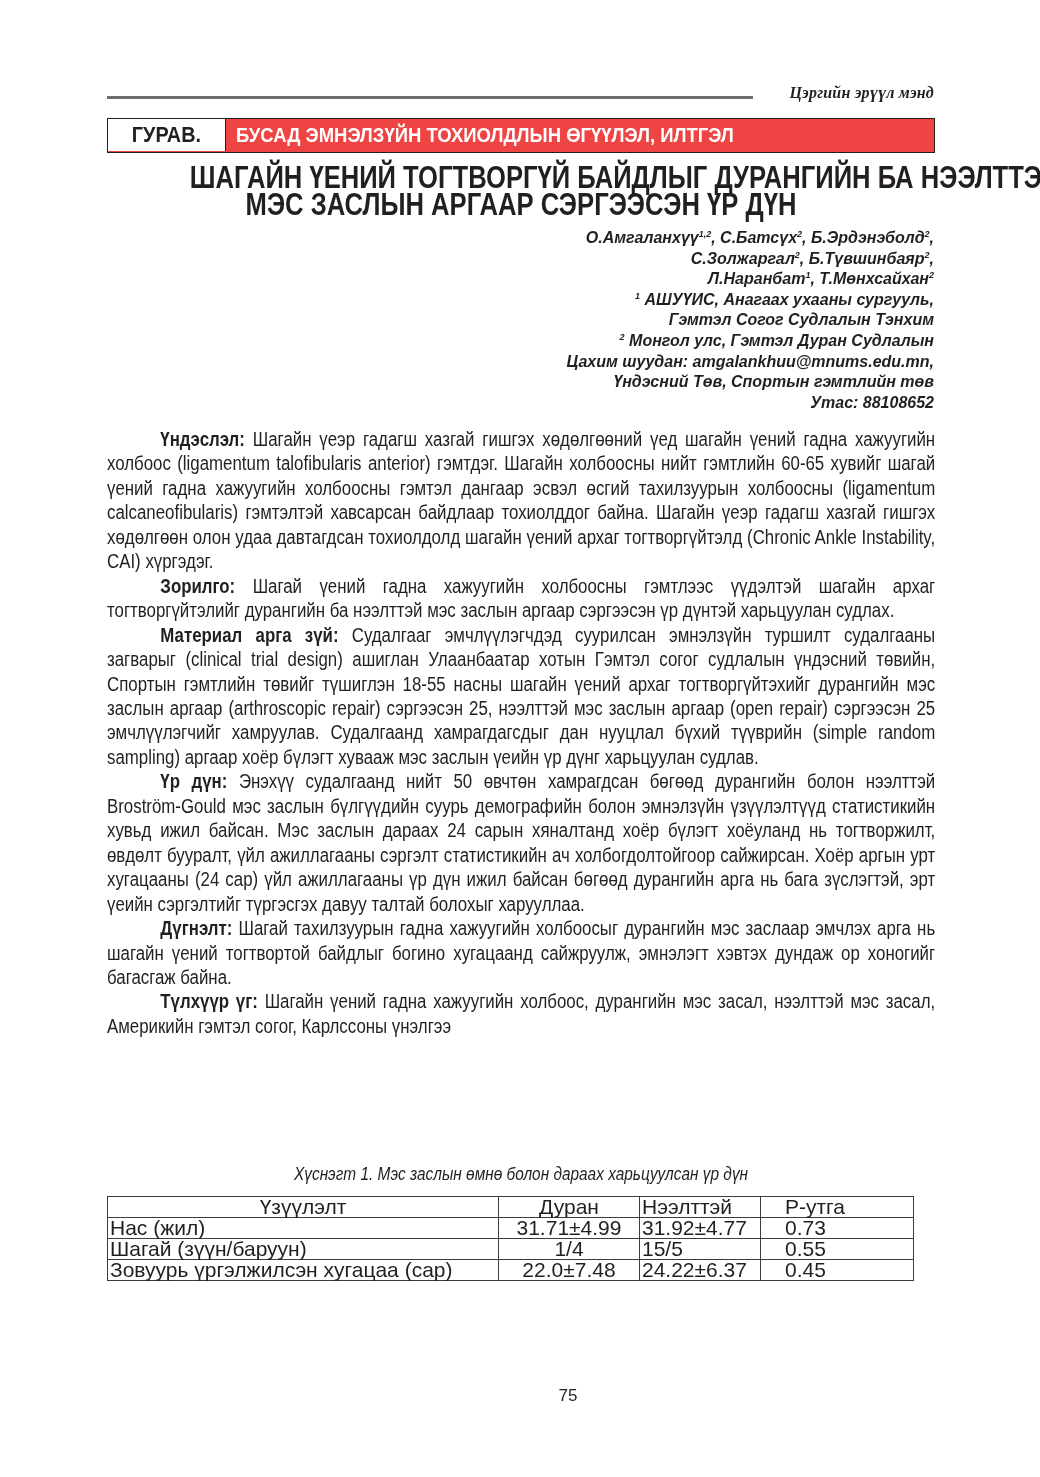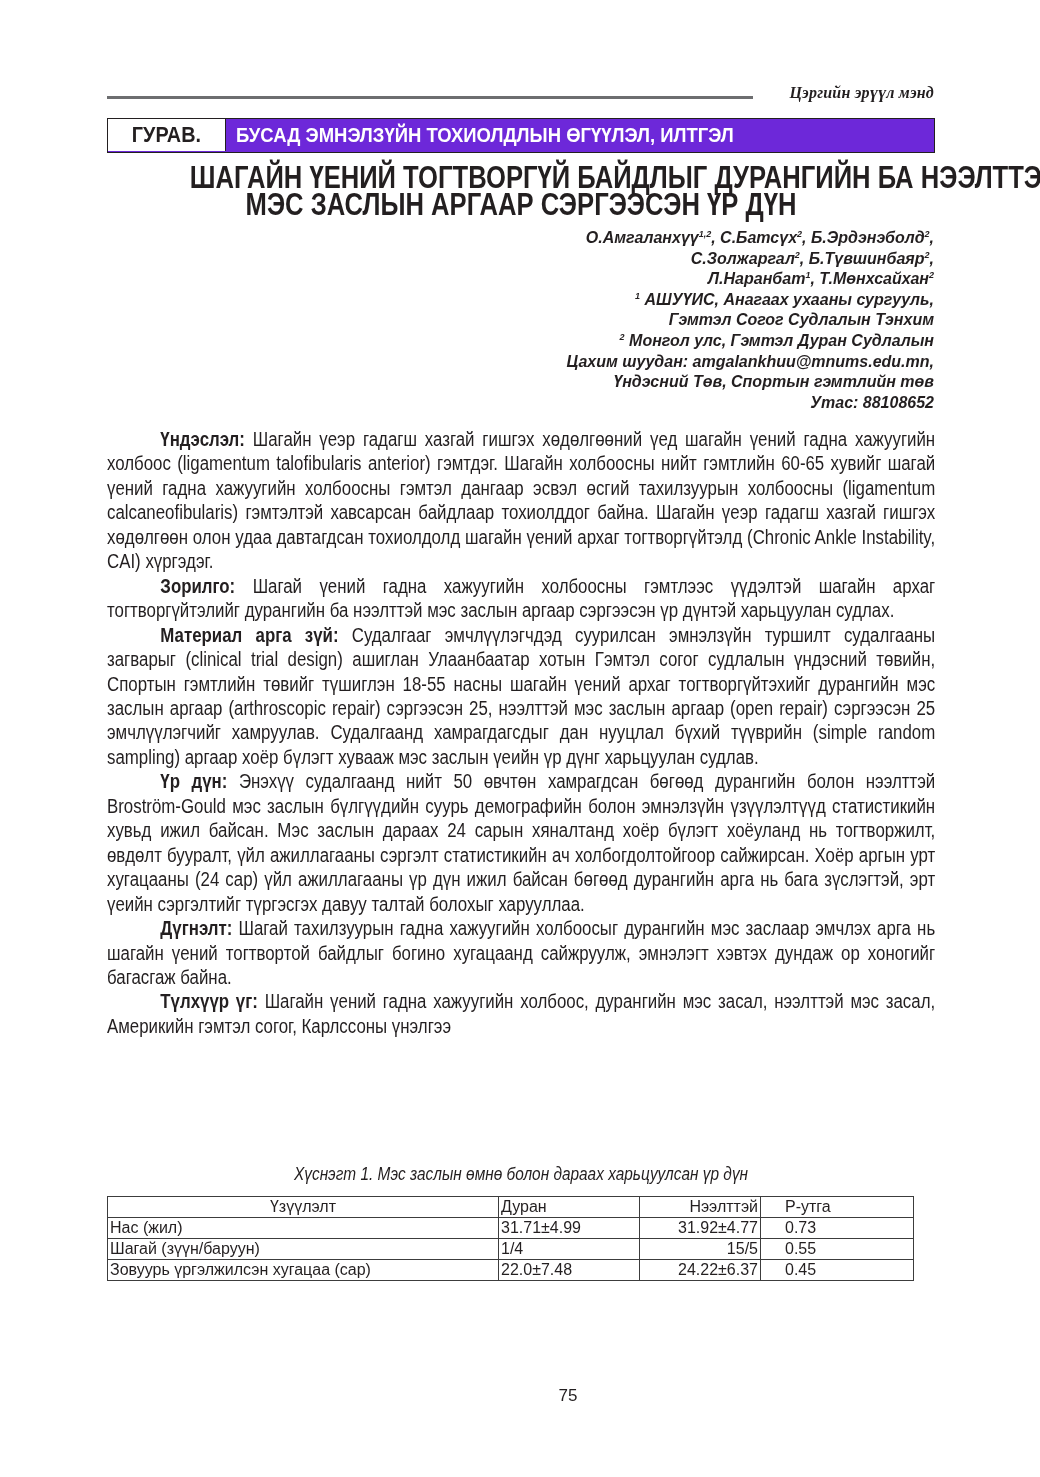--- a/index.html
+++ b/index.html
@@ -1,45 +1,45 @@
 <!DOCTYPE html>
 <html><head>
 <meta charset="utf-8">
 <style>
   html, body { margin: 0; padding: 0; background: #ffffff; }
   body { width: 1040px; height: 1477px; position: relative; overflow: hidden; color: #231f20; font-family: "Liberation Sans", sans-serif; }
 
   .running-rule { position: absolute; left: 107px; top: 96px; width: 646px; height: 3px; background: #6d6e70; }
   .journal-name { position: absolute; right: 106px; top: 84px; font-family: "Liberation Serif", serif; font-style: italic; font-weight: bold; font-size: 16px; color: #231f20; letter-spacing: 0.2px; }
 
-  .section-band { position: absolute; left: 107px; top: 118px; width: 828px; height: 35px; background: #6d28d9; box-sizing: border-box; border: 1.5px solid #231f20; }
+  .section-band { position: absolute; left: 107px; top: 118px; width: 828px; height: 35px; background: #ef4444; box-sizing: border-box; border: 1.5px solid #231f20; }
   .section-num { position: absolute; left: 0; top: 0; width: 118px; height: 32px; background: #ffffff; border-right: 1.5px solid #231f20; box-sizing: border-box; font-weight: bold; font-size: 22px; line-height: 32px; text-align: center; color: #231f20; transform-origin: left center; }
   .section-num span { display: inline-block; transform: scaleX(0.9); }
   .section-title { position: absolute; left: 128px; top: 0; height: 32px; line-height: 32px; font-weight: bold; font-size: 21px; color: #ffffff; white-space: nowrap; transform: scaleX(0.88); transform-origin: left center; }
 
   .article-title { position: absolute; left: 107px; top: 164px; width: 828px; text-align: center; font-weight: bold; font-size: 32px; line-height: 27px; color: #231f20; }
   .article-title .line { display: block; white-space: nowrap; transform: scaleX(0.8); transform-origin: center; }
 
   .authors { position: absolute; right: 106px; top: 228px; width: 600px; text-align: right; font-style: italic; font-size: 16px; line-height: 20.6px; color: #231f20; }
   .authors .aline { display: block; white-space: nowrap; font-weight: bold; }
   .authors sup { font-size: 9px; line-height: 0; vertical-align: 6px; }
 
   .body-wrap { position: absolute; left: 107px; top: 427px; width: 828px; overflow: visible; }
   .body-inner { width: 963px; transform: scaleX(0.86); transform-origin: left top; font-size: 19.6px; line-height: 24.45px; text-align: justify; color: #231f20; }
   .para { margin: 0; text-indent: 62px; }
   .para .lead { font-weight: bold; }
 
   .table-caption { position: absolute; left: 107px; top: 1164px; width: 828px; text-align: center; }
   .table-caption span { display: inline-block; font-style: italic; font-size: 17.5px; transform: scaleX(0.88); transform-origin: center; white-space: nowrap; }
 
-  table.results { position: absolute; left: 107px; top: 1196px; border-collapse: collapse; font-size: 16px; color: #231f20; }
+  table.results { position: absolute; left: 107px; top: 1196px; border-collapse: collapse; font-size: 21px; color: #231f20; }
   table.results td { border: 1px solid #3c3c3c; height: 20px; padding: 0 2px; line-height: 20px; white-space: nowrap; }
   table.results td.c1 { width: 386px; }
-  table.results td.c2 { width: 136px; text-align: left; }
-  table.results td.c3 { width: 116px; text-align: right; }
+  table.results td.c2 { width: 136px; text-align: center; }
+  table.results td.c3 { width: 116px; text-align: left; }
   table.results td.c4 { width: 126px; text-align: left; padding-left: 24px; }
   table.results tr.head td.c1 { text-align: center; }
 
   .page-number { position: absolute; left: 0; width: 1040px; top: 1386px; text-align: center; font-size: 17px; color: #231f20; margin-left: 48px; }
 </style>
 </head>
 <body>
 
 <div class="running-rule"></div>
 <div class="journal-name">Цэргийн эрүүл мэнд</div>

